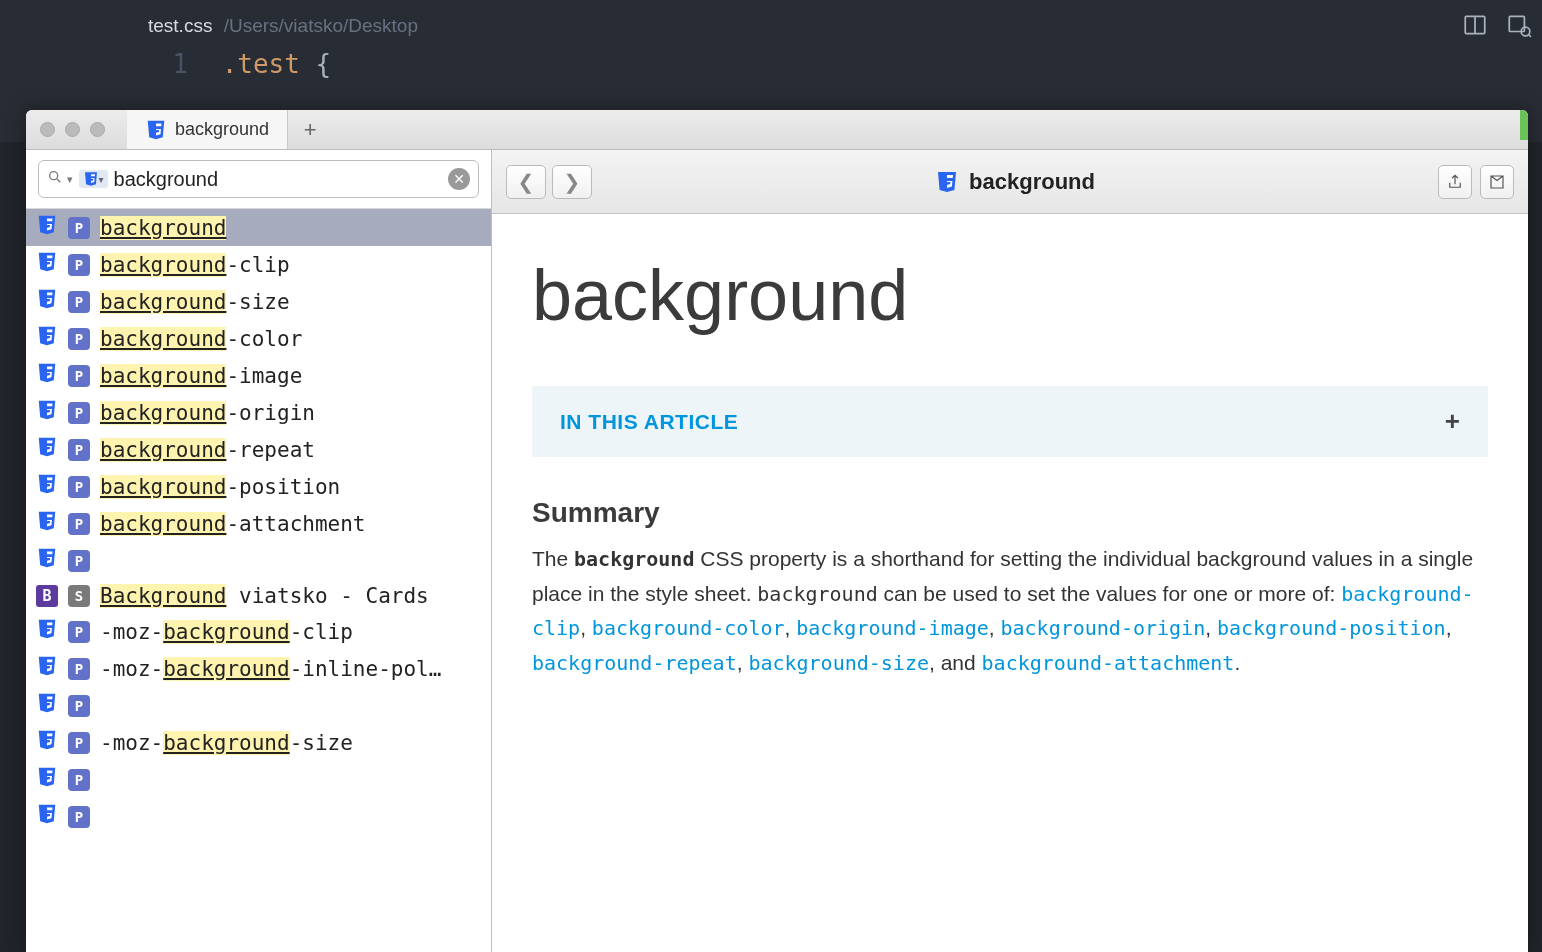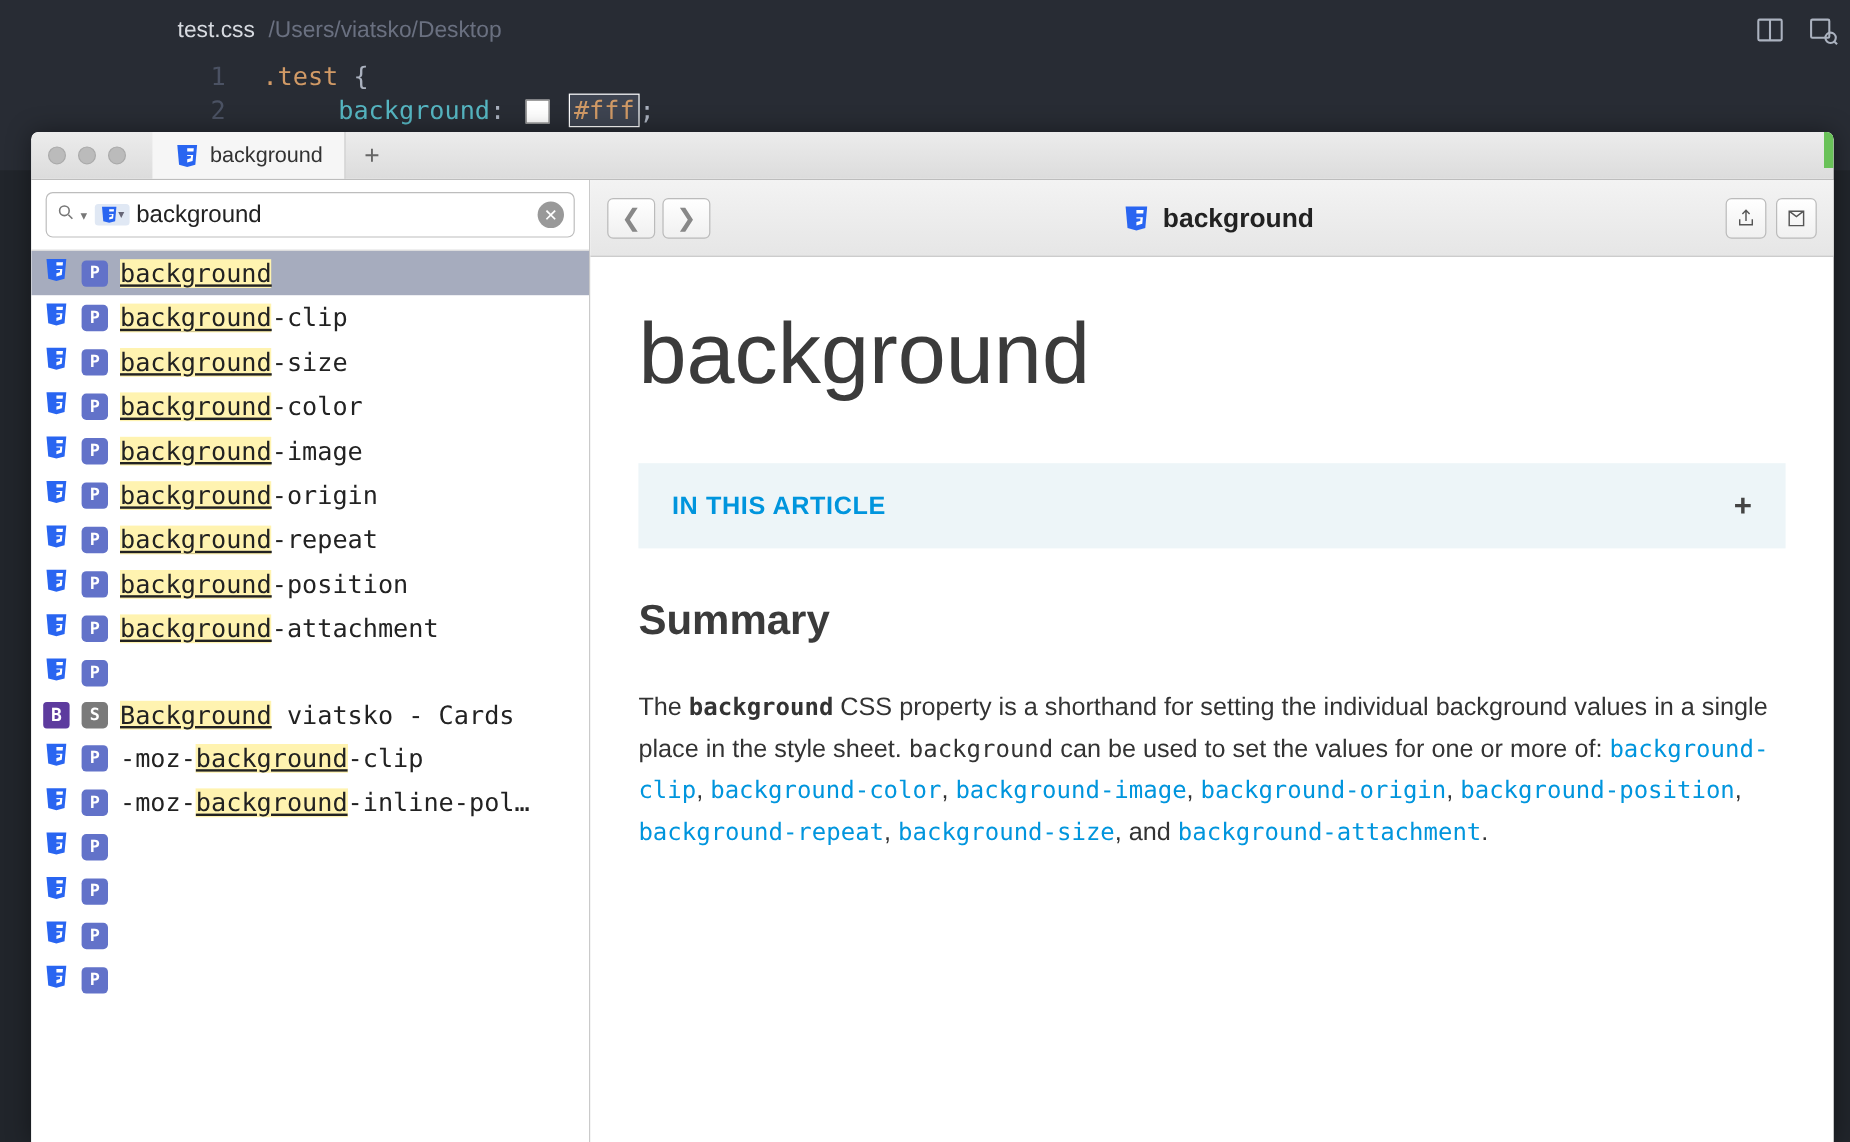--- a/index.html
+++ b/index.html
@@ -3,21 +3,21 @@
 <meta charset="utf-8">
 <style>
 * { margin: 0; padding: 0; box-sizing: border-box; }
 body { font-family: -apple-system, BlinkMacSystemFont, "Segoe UI", sans-serif; background: #21252b; width: 1542px; height: 952px; overflow: hidden; position: relative; }
 
 
 .editor-bg { position: absolute; top: 0; left: 0; right: 0; height: 142px; background: #282c34; }
 .editor-tab { position: absolute; top: 15px; left: 148px; color: #abb2bf; font-size: 19px; }
 .editor-tab .fname { color: #d7dae0; }
 .editor-tab .path { color: #6a7080; margin-left: 6px; }
-.editor-code { position: absolute; top: 50px; left: 148px; font-family: Menlo, Monaco, monospace; font-size: 21px; line-height: 28px; }
+.editor-code { position: absolute; top: 50px; left: 148px; font-family: Menlo, Monaco, monospace; font-size: 26px; line-height: 28px; }
 .line-num { color: #4b5263; display: inline-block; width: 40px; text-align: right; margin-right: 18px; }
 .sel { color: #d19a66; }
 .brace { color: #abb2bf; }
 .prop { color: #56b6c2; }
 .colon { color: #abb2bf; }
 .swatch { display: inline-block; width: 20px; height: 20px; background: #fff; vertical-align: middle; border: 1px solid #888; margin: 0 4px; }
 .val-sel { background: #3e4451; color: #d19a66; padding: 1px 3px; border: 1px solid #fff; }
 .semi { color: #abb2bf; }
 
 .top-icons { position: absolute; top: 12px; right: 10px; display: flex; gap: 18px; }
@@ -60,21 +60,21 @@
 .navbtn { width: 40px; height: 34px; border: 1px solid #bbb; border-radius: 5px; background: linear-gradient(#fff, #f0f0f0); display: flex; align-items: center; justify-content: center; color: #888; font-size: 20px; }
 .doc-title { flex: 1; display: flex; align-items: center; justify-content: center; gap: 10px; font-size: 22px; font-weight: 600; color: #222; }
 .toolbar-right { display: flex; gap: 8px; }
 .tool-icon { width: 34px; height: 34px; border: 1px solid #bbb; border-radius: 5px; background: linear-gradient(#fff, #f0f0f0); display: flex; align-items: center; justify-content: center; color: #555; }
 
 .doc-content { flex: 1; padding: 40px 40px 0 40px; overflow-y: auto; }
 .doc-h1 { font-size: 72px; font-weight: 200; color: #3b3b3b; letter-spacing: 0px; margin-bottom: 50px; }
 .in-article { background: #edf5f8; padding: 20px 28px; display: flex; justify-content: space-between; align-items: center; margin-bottom: 40px; }
 .in-article-lbl { color: #0095dd; font-size: 21px; font-weight: 700; letter-spacing: 0.5px; }
 .in-article-plus { color: #444; font-size: 26px; font-weight: bold; }
-.doc-h2 { font-size: 35px; font-weight: 700; color: #3b3b3b; margin-bottom: 36px; }
+.doc-h2 { font-size: 28px; font-weight: 700; color: #3b3b3b; margin-bottom: 13px; }
 .summary-text { font-size: 21px; line-height: 1.65; color: #333; }
 .summary-text code { font-family: Menlo, Monaco, monospace; font-size: 20px; }
 .summary-text .kw { font-weight: 700; }
 .summary-text a { color: #0095dd; text-decoration: none; font-family: Menlo, Monaco, monospace; font-size: 20px; }
 
 .scroll-indicator { position: absolute; top: 0; right: 0; width: 8px; height: 30px; background: #6ac259; }
 
 
 .left-stub { position: absolute; top: 0; left: 0; width: 26px; height: 100%; background: #21252b; color: #5c6370; font-size: 14px; overflow: hidden; }
 </style>
@@ -86,27 +86,20 @@
 <div class="editor-bg">
   <div class="editor-tab">
     <span class="fname">test.css</span>
     <span class="path">/Users/viatsko/Desktop</span>
   </div>
   <div class="editor-code">
     <div>
       <span class="line-num">1</span>
       <span class="sel">.test</span>
       <span class="brace"> {</span>
-    </div>
-    <div>
-      <span class="line-num">2</span>
-      <span>&nbsp;&nbsp;&nbsp;&nbsp;</span>
-      <span class="prop">background</span><span class="colon">: </span>
-      <span class="swatch"></span>
-      <span class="val-sel">#fff</span><span class="semi">;</span>
     </div>
   </div>
 </div>
 
 <div class="top-icons">
   <span><svg viewBox="0 0 24 24">
         <rect x="3" y="4" width="18" height="16" rx="1"></rect>
         <line x1="12" y1="4" x2="12" y2="20"></line>
       </svg></span>
   <span><svg viewBox="0 0 24 24">
@@ -262,20 +255,21 @@
                 <path fill="#fff" d="M12 5h6l-.3 3H12v3h5.4l-.5 5.5L12 18v-3l3.2-.9.2-2.1H12V5z"></path>
               </svg></span>
             <span class="type-badge type-P">P</span>
           </div>
           <div class="result-row">
             <span><svg class="css-badge" viewBox="0 0 24 24">
                 <path fill="#2965f1" d="M3 2l1.6 18L12 22l7.4-2L21 2H3z"></path>
                 <path fill="#fff" d="M12 5h6l-.3 3H12v3h5.4l-.5 5.5L12 18v-3l3.2-.9.2-2.1H12V5z"></path>
               </svg></span>
             <span class="type-badge type-P">P</span>
+            <span><span>-moz-</span><span class="match">background</span><span>-size</span></span>
           </div>
           <div class="result-row">
             <span><svg class="css-badge" viewBox="0 0 24 24">
                 <path fill="#2965f1" d="M3 2l1.6 18L12 22l7.4-2L21 2H3z"></path>
                 <path fill="#fff" d="M12 5h6l-.3 3H12v3h5.4l-.5 5.5L12 18v-3l3.2-.9.2-2.1H12V5z"></path>
               </svg></span>
             <span class="type-badge type-P">P</span>
           </div>
           <div class="result-row">
             <span><svg class="css-badge" viewBox="0 0 24 24">

